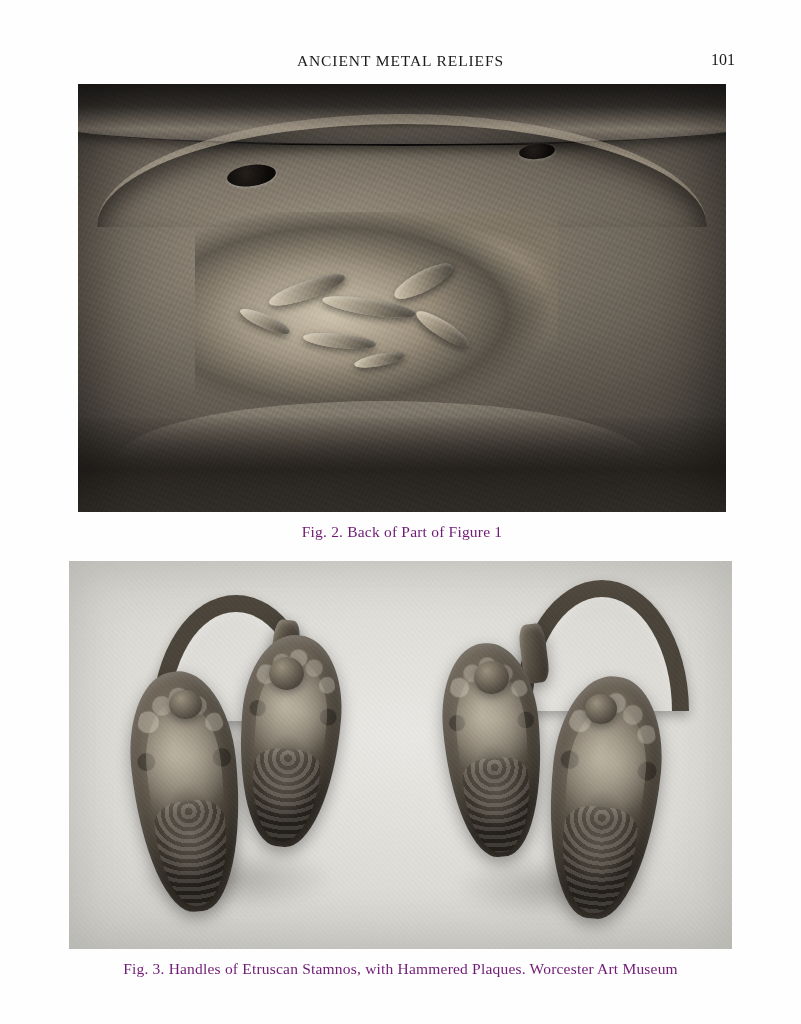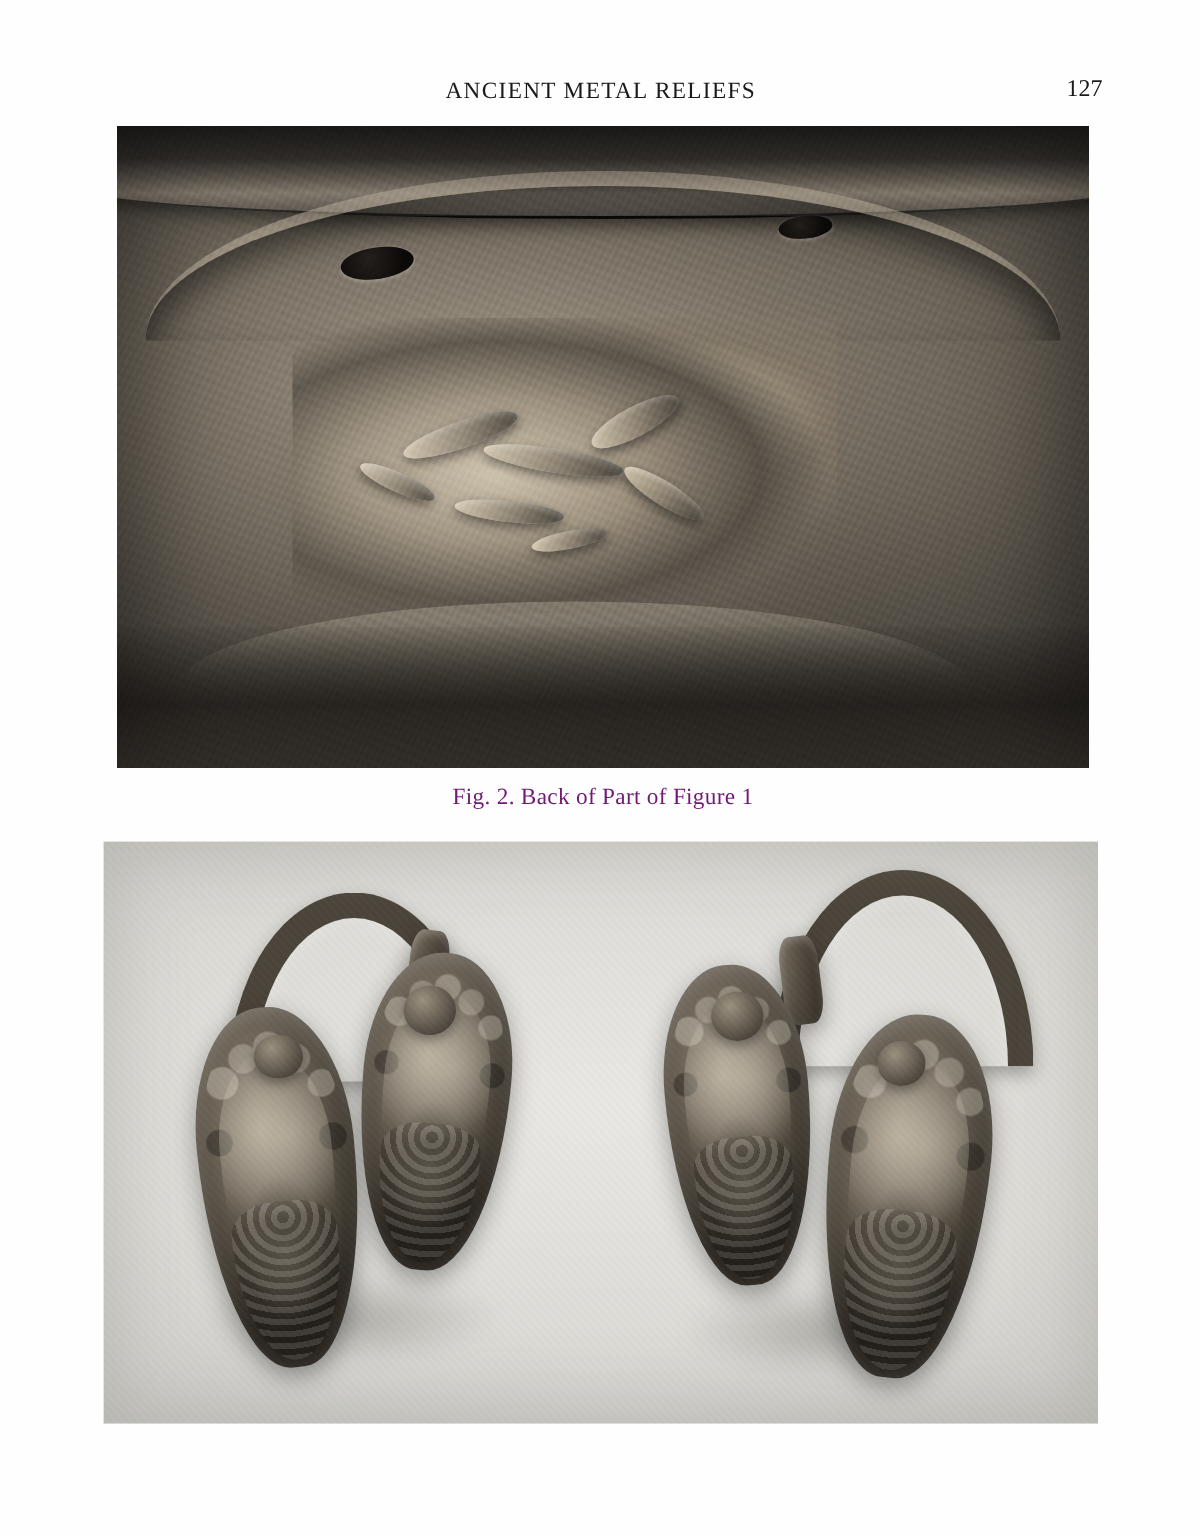--- a/index.html
+++ b/index.html
@@ -297,21 +297,21 @@
     box-shadow: inset 0 0 46px 10px rgba(140,138,132,.30);
   }
 </style>
 </head>
 <body>
 
 <div class="page">
 
   <div class="running-head">
     <div class="running-head-title">ANCIENT METAL RELIEFS</div>
-    <div class="page-number">127</div>
+    <div class="page-number">101</div>
   </div>
 
   <div class="figure" id="figure-2">
     <div class="figure-image">
       <div class="relief-bg"></div>
       <div class="relief-topband"></div>
       <div class="relief-rim"></div>
       <div class="relief-hole hole-a"></div>
       <div class="relief-hole hole-b"></div>
       <div class="relief-creature">
@@ -368,15 +368,16 @@
           <div class="plaque-face"></div>
           <div class="plaque-beard"></div>
         </div>
         <div class="knob r-knob-a"></div>
         <div class="knob r-knob-b"></div>
       </div>
 
       <div class="plate-grain"></div>
       <div class="plate-vignette"></div>
     </div>
+    <div class="figure-caption">Fig. 3.  Handles of Etruscan Stamnos, with Hammered Plaques.  Worcester Art Museum</div>
   </div>
 
 </div>
 
 </body></html>

